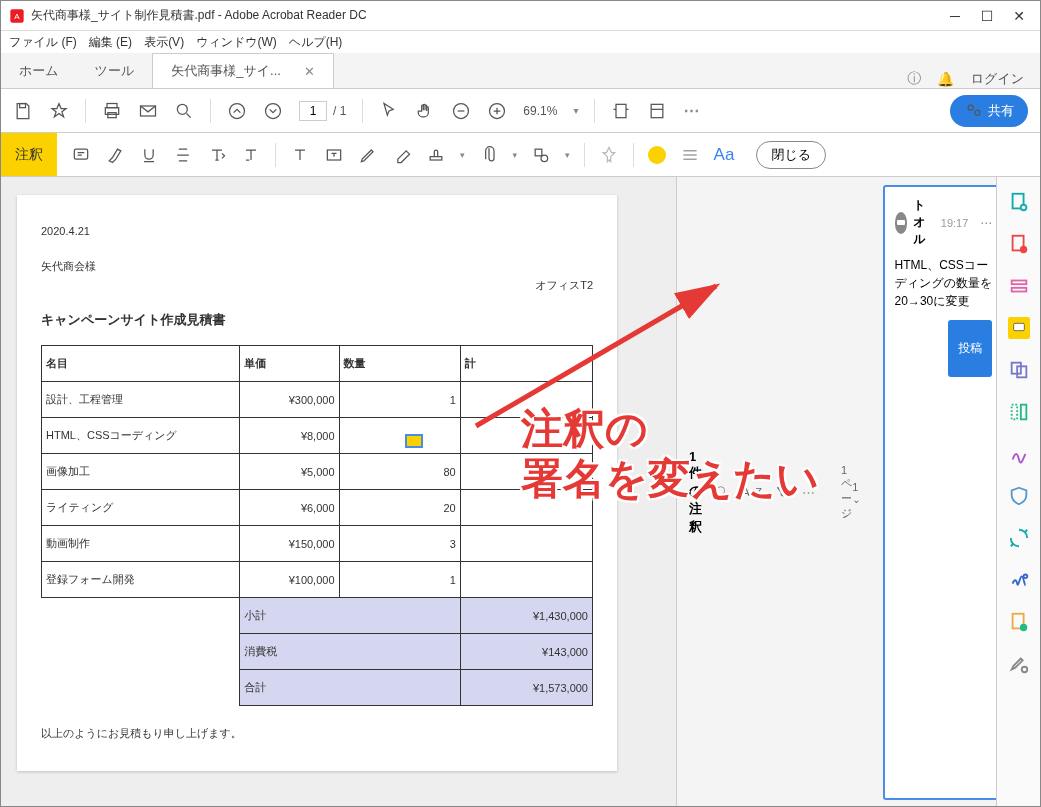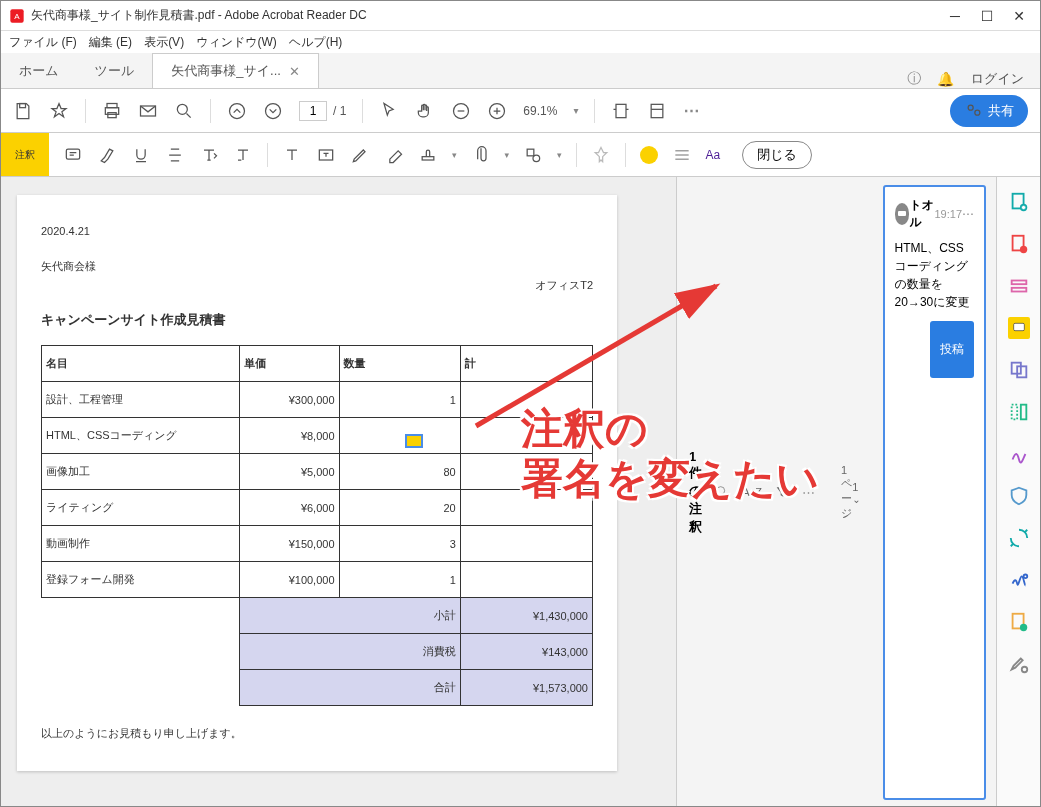--- a/index.html
+++ b/index.html
@@ -11,65 +11,65 @@
 .titlebar .title { font-size: 12px; color: #333; flex: 1; }
 .winbtns { display: flex; gap: 18px; padding-right: 6px; }
 .winbtns span { width: 14px; text-align: center; color: #333; font-size: 14px; }
 
 
 .menubar { height: 22px; display: flex; align-items: center; gap: 12px; padding: 0 8px; font-size: 12px; color: #333; }
 
 
 .tabbar { height: 36px; display: flex; align-items: flex-end; background: #f4f4f4; border-bottom: 1px solid #ccc; }
 .tabbar .tab { padding: 8px 18px; font-size: 13px; color: #555; cursor: pointer; }
-.tabbar .tab.doc { background: #fff; border: 1px solid #ccc; border-bottom: none; display: flex; align-items: center; gap: 8px; }
+.tabbar .tab.doc { background: #fff; border: 1px solid #ccc; border-bottom: none; display: flex; align-items: center; gap: 23px; }
 .tabbar .spacer { flex: 1; }
 .tabbar .right { display: flex; align-items: center; gap: 16px; padding-right: 16px; color: #888; font-size: 14px; }
 
 
 .toolbar { height: 44px; display: flex; align-items: center; padding: 0 12px; gap: 16px; border-bottom: 1px solid #ccc; background: #fff; }
 .toolbar .sep { width: 1px; height: 24px; background: #ddd; }
 .toolbar svg { width: 20px; height: 20px; stroke: #555; fill: none; stroke-width: 1.5; }
 .toolbar .pagectl { display: flex; align-items: center; gap: 6px; font-size: 12px; color: #555; }
 .toolbar .pagectl input { width: 28px; text-align: center; border: 1px solid #ccc; font-size: 12px; padding: 2px; }
 .toolbar .zoom { font-size: 12px; color: #555; }
 .share-btn { background: #2a7de1; color: #fff; border-radius: 16px; padding: 6px 14px; font-size: 13px; display: flex; align-items: center; gap: 4px; margin-left: auto; }
 
 
 .annobar { height: 44px; display: flex; align-items: center; padding: 0 0 0 0; gap: 14px; border-bottom: 1px solid #ccc; background: #fff; }
-.annobar .label { background: #fbd100; color: #333; font-size: 10px; padding: 0 14px; align-self: stretch; display: flex; align-items: center; }
+.annobar .label { background: #fbd100; color: #333; font-size: 14px; padding: 0 14px; align-self: stretch; display: flex; align-items: center; }
 .annobar svg { width: 20px; height: 20px; stroke: #555; fill: none; stroke-width: 1.5; }
 .annobar .sep { width: 1px; height: 24px; background: #ddd; }
 .yellow-dot { width: 18px; height: 18px; background: #fbd100; border-radius: 50%; }
 .close-btn { border: 1px solid #888; border-radius: 16px; padding: 4px 14px; font-size: 13px; margin-right: 12px; margin-left: 8px; }
 
 
 .main { display: flex; height: calc(807px - 30px - 22px - 36px - 44px - 44px); }
 .doc-area { flex: 1; background: #eee; position: relative; padding: 18px 16px; overflow: auto; }
 .doc-page { background: #fff; width: 600px; min-height: 560px; padding: 30px 24px; box-shadow: 0 1px 3px rgba(0,0,0,0.2); margin: 0; position: relative; font-size: 11px; color: #333; }
 .doc-page .date { }
 .doc-page .addressee { margin-top: 22px; }
 .doc-page .sender { text-align: right; margin-top: 4px; }
 .doc-page .person { text-align: right; }
 .doc-page h2 { text-align: left; font-size: 13px; font-weight: bold; margin: 18px 0 16px; }
 table.quote { width: 100%; border-collapse: collapse; font-size: 11px; }
 table.quote th, table.quote td { border: 1px solid #333; padding: 10px 4px; }
 table.quote th { background: #fff; text-align: left; font-weight: bold; }
 table.quote td.num { text-align: right; }
-table.quote tr.sum td { background: #d5d6ef; text-align: right; }
+table.quote tr.sum td { background: #d5d6ef; }
 .footnote { margin-top: 20px; font-size: 11px; }
 .anno-marker { position: absolute; width: 18px; height: 14px; background: #fbd100; border: 2px solid #4a8de8; }
 
 
 .comments { width: 320px; border-left: 1px solid #ccc; background: #f4f4f4; display: flex; flex-direction: row; }
 .comments-head { display: flex; align-items: center; padding: 10px 12px; border-bottom: 1px solid #ddd; font-size: 13px; gap: 12px; }
 .comments-head .count { flex: 1; font-weight: bold; }
 .comments-sub { display: flex; align-items: center; justify-content: space-between; padding: 6px 12px; font-size: 11px; color: #666; }
 .comment-card { margin: 8px 10px; background: #fff; border: 2px solid #4a8de8; border-radius: 3px; padding: 10px; font-size: 12px; }
-.comment-card .author { display: flex; align-items: center; }
+.comment-card .author { display: flex; align-items: center; gap: 6px; }
 .comment-card .author .avatar { width: 22px; height: 22px; border-radius: 50%; background: #888; display: flex; align-items: center; justify-content: center; }
 .comment-card .author .name { font-weight: bold; }
 .comment-card .author .time { color: #999; font-size: 11px; }
 .comment-card .text { margin-top: 8px; line-height: 1.5; }
 .comment-card .post { text-align: right; margin-top: 10px; }
 .comment-card .post button { background: #2a7de1; color: #fff; border: none; border-radius: 3px; padding: 20px 10px; font-size: 12px; }
 
 
 .rail { width: 44px; border-left: 1px solid #ccc; background: #fafafa; display: flex; flex-direction: column; align-items: center; gap: 20px; padding-top: 14px; }
 .rail .ico { width: 22px; height: 22px; }
@@ -242,21 +242,21 @@
   <span style="font-size:9px;color:#888;">▾</span>
   <div class="sep"></div>
   <svg viewBox="0 0 24 24" style="opacity:0.4;">
       <path d="M12 3l3 6h4l-5 5v6l-2-2-2 2v-6l-5-5h4z"></path>
     </svg>
   <div class="sep"></div>
   <div class="yellow-dot"></div>
   <svg viewBox="0 0 24 24">
       <path d="M4 7h16M4 12h16M4 17h16" stroke-width="1"></path>
     </svg>
-  <span style="color:#4c1d95;font-size:12px;">Aa</span>
+  <span style="color:#3b82f6;font-size:17px;">Aa</span>
   <div class="close-btn">閉じる</div>
 </div>
 
 <div class="main">
   <div class="expand-handle">▸</div>
   <div class="doc-area">
     <div class="doc-page">
       <div class="date">2020.4.21</div>
       <div class="addressee">矢代商会様</div>
       <div class="sender">オフィスT2</div>

